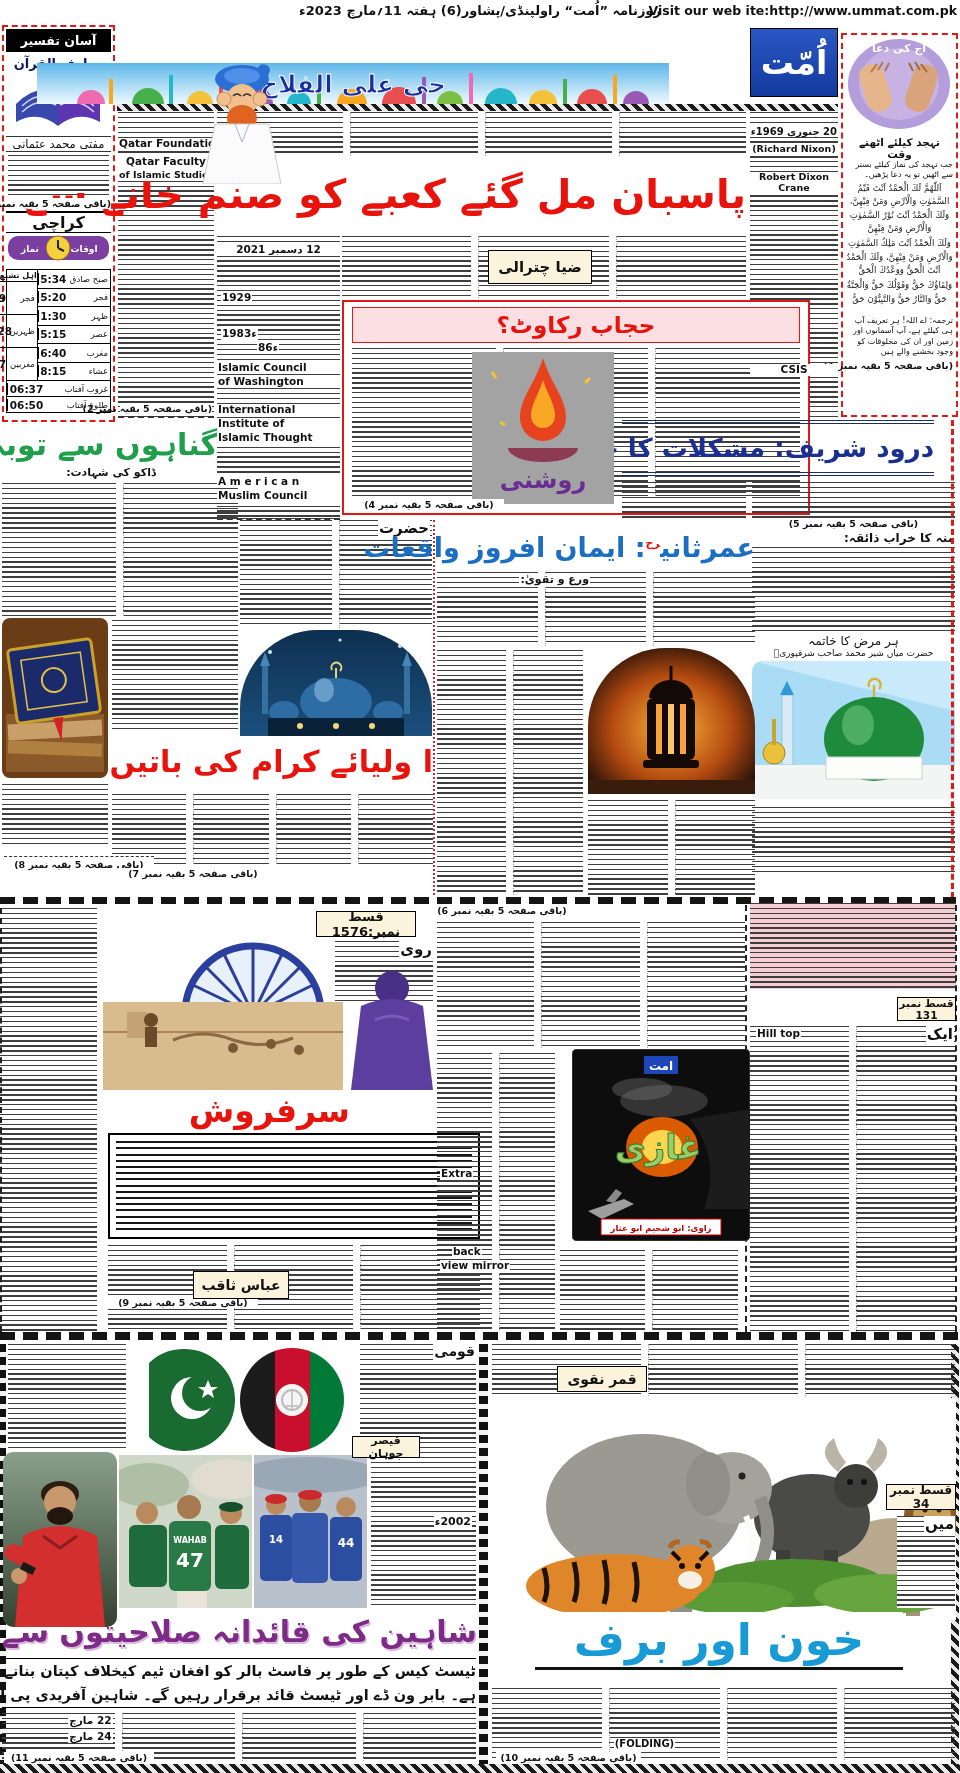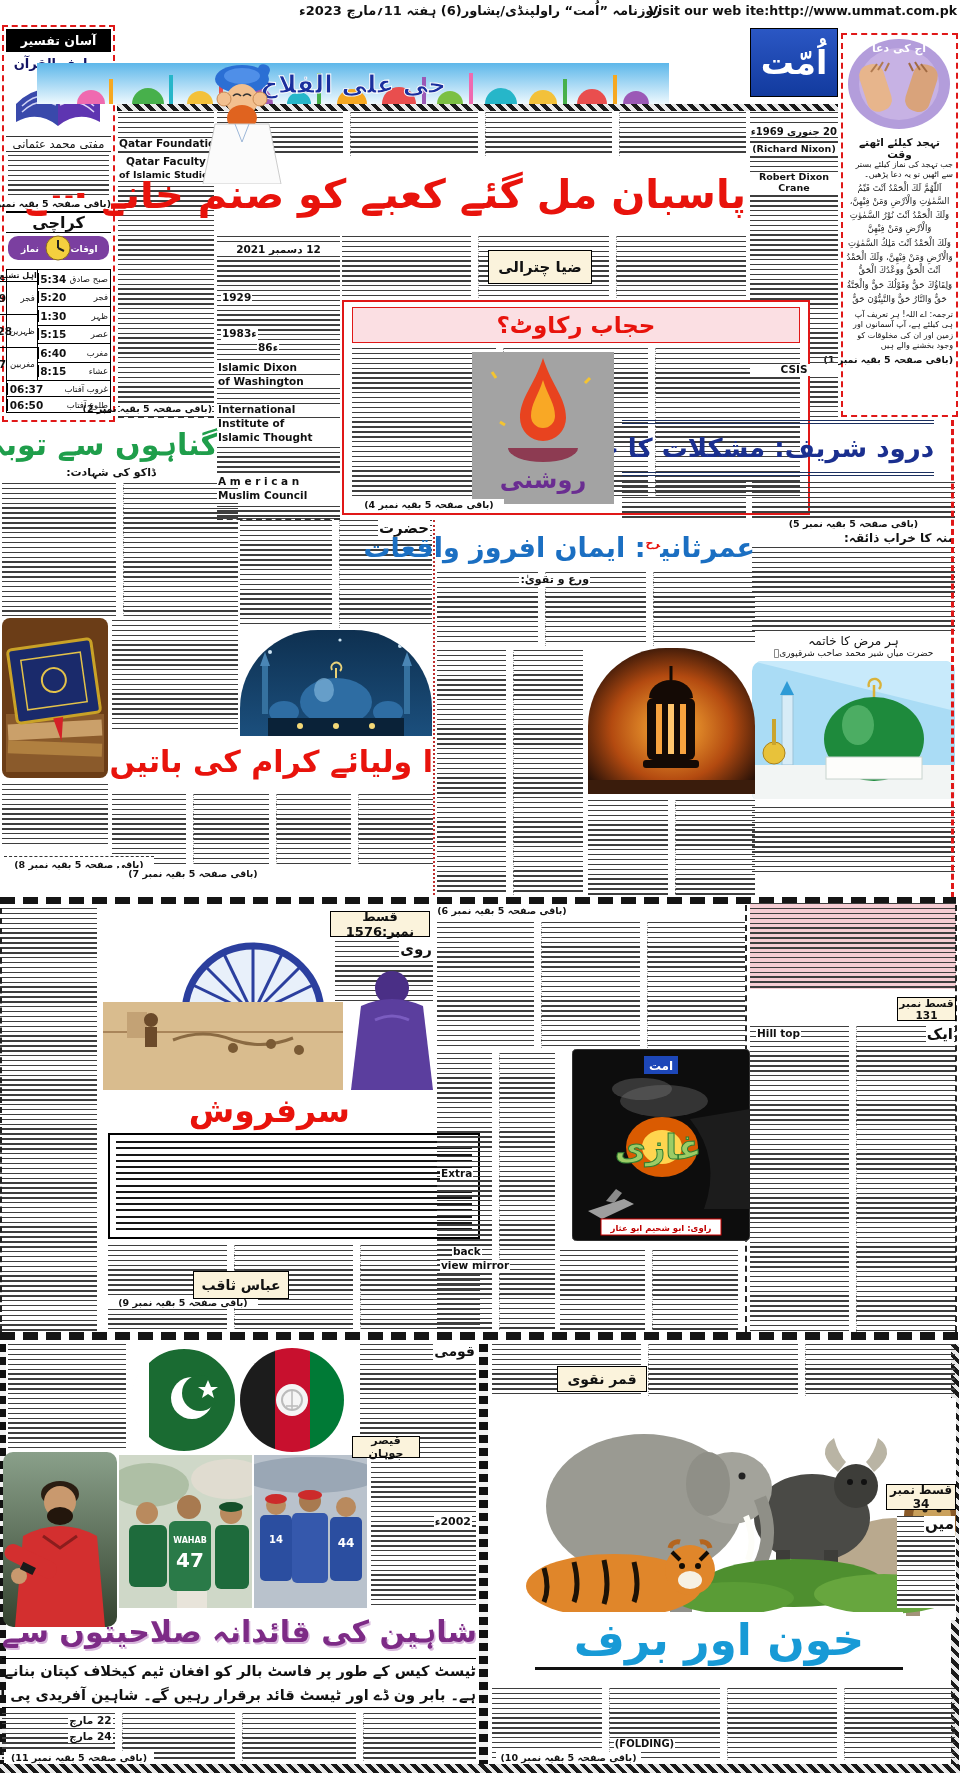--- a/index.html
+++ b/index.html
@@ -32,21 +32,21 @@
 .pr:last-child{border-bottom:0}
 .pr .nm{flex:1;text-align:right;padding:0 2px;white-space:nowrap;overflow:hidden}
 .pr .tm{width:30px;font-weight:700;font-size:10.5px;direction:ltr;text-align:center;border-left:1px solid #000}
 .pt-shia{flex:1;display:flex;flex-direction:column}
 .sh-h{font-size:8px;font-weight:700;text-align:center;border-bottom:1px solid #000;direction:rtl;padding:1px 0}
 .pt-sun{border:1.5px solid #000;border-top:0;height:32px;display:flex;flex-direction:column}
 .dua-box{left:841px;top:33px;width:117px;height:384px;border:2.5px dashed #e01818;background:#fff;padding:3px;direction:rtl}
 .d-sub{font-size:10.5px;font-weight:700;text-align:center;direction:rtl;margin-top:2px}
 .d-intro{font-size:8px;direction:rtl;text-align:right;line-height:1.25}
 .d-ar{font-size:8.6px;direction:rtl;text-align:center;line-height:1.55;color:#222;margin-top:2px}
-.d-tr{font-size:8px;direction:rtl;text-align:right;line-height:1.3;margin-top:4px}
+.d-tr{font-size:8px;direction:rtl;text-align:right;line-height:1.3;margin-top:10px}
 .roundtop{border-radius:78px 78px 0 0;overflow:hidden}
 svg text{font-family:"DejaVu Sans",sans-serif}
 </style>
 </head>
 <body>
 
 <div id="page" dir="rtl">
 
   <div class="abs" style="left:290px;top:3px;width:380px;font-size:13px;font-weight:700;text-align:center;direction:rtl">روزنامہ ”اُمت“ راولپنڈی/پشاور(6) ہفتہ 11؍مارچ 2023ء</div>
   <div class="abs" style="left:645px;top:3px;width:312px;font-size:12.5px;font-weight:700;direction:ltr;text-align:right">Visit our web ite:http://www.ummat.com.pk</div>
@@ -231,21 +231,21 @@
     <div class="chip ltr" style="top:32px;left:0;width:88px;font-size:9.5px;text-align:center">(Richard Nixon)</div>
     <div class="chip ltr" style="top:60px;left:0;width:88px;font-size:9.5px;text-align:center;white-space:normal">Robert Dixon Crane</div>
     <div class="chip ltr" style="top:252px;left:0;width:88px;text-align:center">CSIS</div>
   </div>
 
   <div class="abs fx" style="left:217px;top:236px;width:123px;height:284px;border-bottom:2px dashed #333">
     <div class="chip rtl" style="top:8px;right:0;width:123px;text-align:center;font-size:10.5px">12 دسمبر 2021</div>
     <div class="chip ltr" style="top:56px;left:4px">1929</div>
     <div class="chip ltr" style="top:92px;left:4px">1983ء</div>
     <div class="chip ltr" style="top:106px;left:40px">86ء</div>
-    <div class="chip ltr" style="top:126px;left:0;width:123px">Islamic Dixon</div>
+    <div class="chip ltr" style="top:126px;left:0;width:123px">Islamic Council</div>
     <div class="chip ltr" style="top:140px;left:0;width:123px">of Washington</div>
     <div class="chip ltr" style="top:168px;left:0;width:123px">International</div>
     <div class="chip ltr" style="top:182px;left:0;width:123px">Institute of</div>
     <div class="chip ltr" style="top:196px;left:0;width:123px">Islamic Thought</div>
     <div class="chip ltr" style="top:240px;left:0;width:123px">A m e r i c a n</div>
     <div class="chip ltr" style="top:254px;left:0;width:123px">Muslim Council</div>
   </div>
 
   <div class="abs" style="left:342px;top:300px;width:468px;height:215px;border:2.5px solid #e01818;background:#fff">
     <div style="margin:5px 8px;height:36px;line-height:34px;border:1.5px solid #e01818;background:#fbdfe3;color:#e8130c;font-size:23px" class="head">حجاب رکاوٹ؟</div>
@@ -391,21 +391,21 @@
       <div class="c fx"></div>
       <div class="c fx"></div>
     </div>
   <div class="abs row" style="left:588px;top:800px;width:167px;height:95px">
       <div class="c fx"></div>
       <div class="c fx"></div>
     </div>
 
   <div class="abs hdash" style="left:0;top:897px;width:956px;height:7px"></div>
   <div class="abs fx" style="left:0;top:908px;width:97px;height:424px;border-left:2.5px dashed #222"></div>
-  <div class="abox" style="left:330px;top:911px;width:100px;height:26px;font-size:13px">قسط نمبر:1576</div>
+  <div class="abox" style="left:316px;top:911px;width:100px;height:26px;font-size:13px">قسط نمبر:1576</div>
   <div class="abs fx" style="left:335px;top:941px;width:98px;height:64px">
     <div class="chip rtl" style="top:0;right:0;font-size:15px">روی</div>
   </div>
   <div class="abs" style="left:103px;top:940px;width:330px;height:150px">
     <svg width="330" height="150" viewBox="0 0 330 150">
       <circle cx="150" cy="74" r="68" fill="#e8f0fa" stroke="#2b3f9e" stroke-width="7"></circle>
       <g stroke="#2b3f9e" stroke-width="3">
         <path d="M150 8 L150 140"></path>
           <path d="M84 74 L216 74"></path>
           <path d="M103 27 L197 121"></path>

